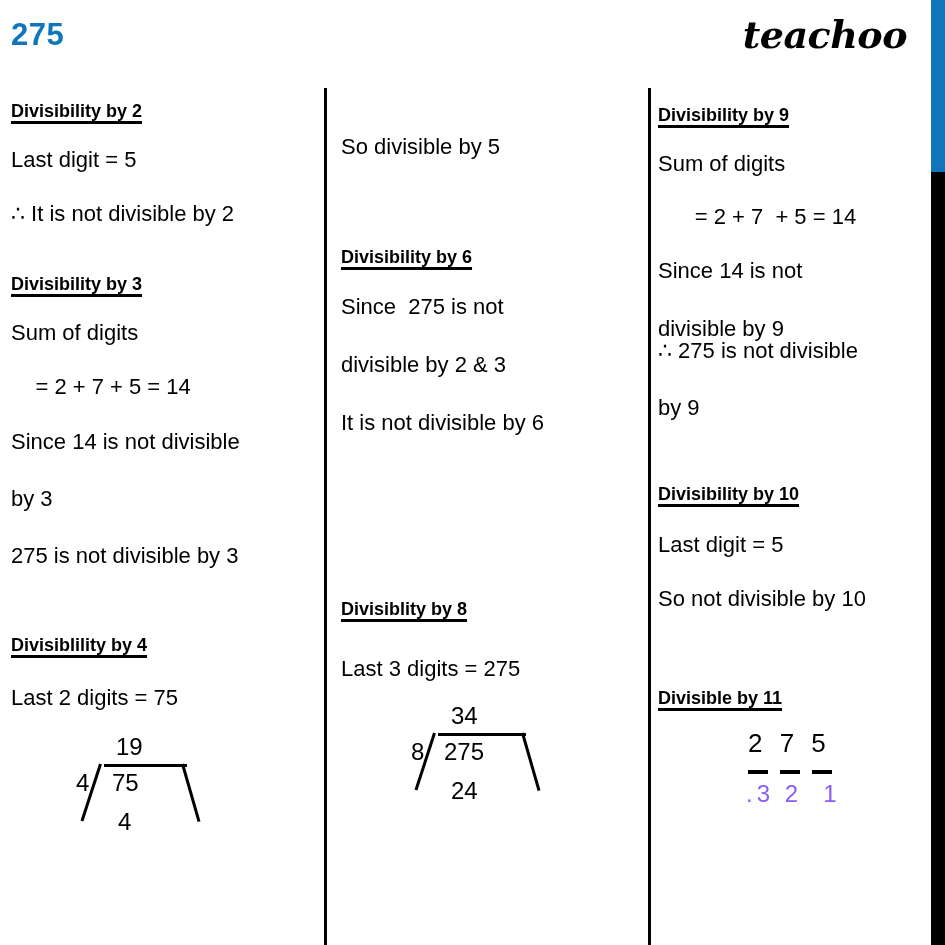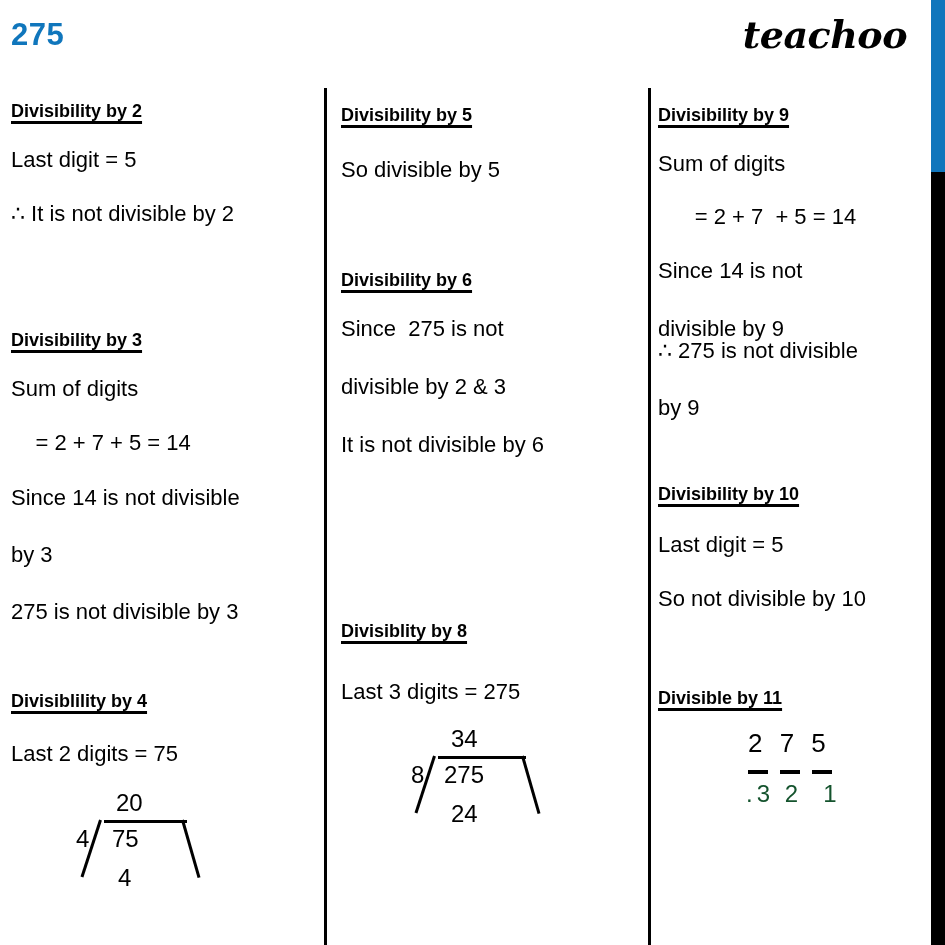--- a/index.html
+++ b/index.html
@@ -197,49 +197,48 @@
   <div class="divider" id="divider-2"></div>
 
   <div class="column" id="column-1">
 
     <div class="block">
       <div class="block-heading">Divisibility by 2</div>
       <div class="line" style="margin-top:26px">Last digit = 5</div>
       <div class="line" style="margin-top:32px">∴ It is not divisible by 2</div>
     </div>
 
-    <div class="block" style="margin-top:104px">
+    <div class="block" style="margin-top:48px">
       <div class="block-heading">Divisibility by 3</div>
       <div class="line" style="margin-top:27px">Sum of digits</div>
       <div class="line" style="margin-top:32px">    = 2 + 7 + 5 = 14</div>
       <div class="line" style="margin-top:33px">Since 14 is not divisible</div>
       <div class="line" style="margin-top:35px">by 3</div>
       <div class="line" style="margin-top:35px">275 is not divisible by 3</div>
     </div>
 
     <div class="block" style="margin-top:67px">
       <div class="block-heading">Divisiblility by 4</div>
       <div class="line" style="margin-top:30px">Last 2 digits = 75</div>
 
       <div class="long-division" style="height:120px;margin-top:24px">
-        <div class="ld-quotient" style="left:105px; top:0px">20</div>
+        <div class="ld-quotient" style="left:105px; top:0px">19</div>
         <div class="ld-vinculum" style="left:93px; top:31px; width:83px"></div>
         <div class="ld-slash" style="left:88px; top:31px; height:60px"></div>
         <div class="ld-rbrace" style="left:170px; top:31px; height:60px"></div>
         <div class="ld-divisor" style="left:65px; top:36px">4</div>
         <div class="ld-dividend" style="left:101px; top:36px">75</div>
         <div class="ld-sub" style="left:107px; top:75px">4</div>
       </div>
     </div>
   </div>
 
   <div class="column" id="column-2">
 
     <div class="block">
-      <div class="block-heading">Divisibility by 5</div>
       <div class="line" style="margin-top:32px">So divisible by 5</div>
     </div>
 
     <div class="block" style="margin-top:88px">
       <div class="block-heading">Divisibility by 6</div>
       <div class="line" style="margin-top:27px">Since  275 is not</div>
       <div class="line" style="margin-top:36px">divisible by 2 &amp; 3</div>
       <div class="line" style="margin-top:36px">It is not divisible by 6</div>
     </div>
 
@@ -280,18 +279,18 @@
     <div class="block" style="margin-top:77px">
       <div class="block-heading">Divisible by 11</div>
 
       <div id="eleven-work" style="margin-top:18px">
         <div class="ele-digits" style="left:90px; top:0px">2 7 5</div>
         <div class="ele-bars">
           <div class="ele-bar" style="left:90px;  top:42px"></div>
           <div class="ele-bar" style="left:122px; top:42px"></div>
           <div class="ele-bar" style="left:154px; top:42px"></div>
         </div>
-        <div class="ele-alt" style="left: 88px; top: 52px; color: #14532d;">.3 2  1</div>
+        <div class="ele-alt" style="left: 88px; top: 52px; color: #8b5cf6;">.3 2  1</div>
       </div>
     </div>
   </div>
 
 </div>
 
 </body></html>

